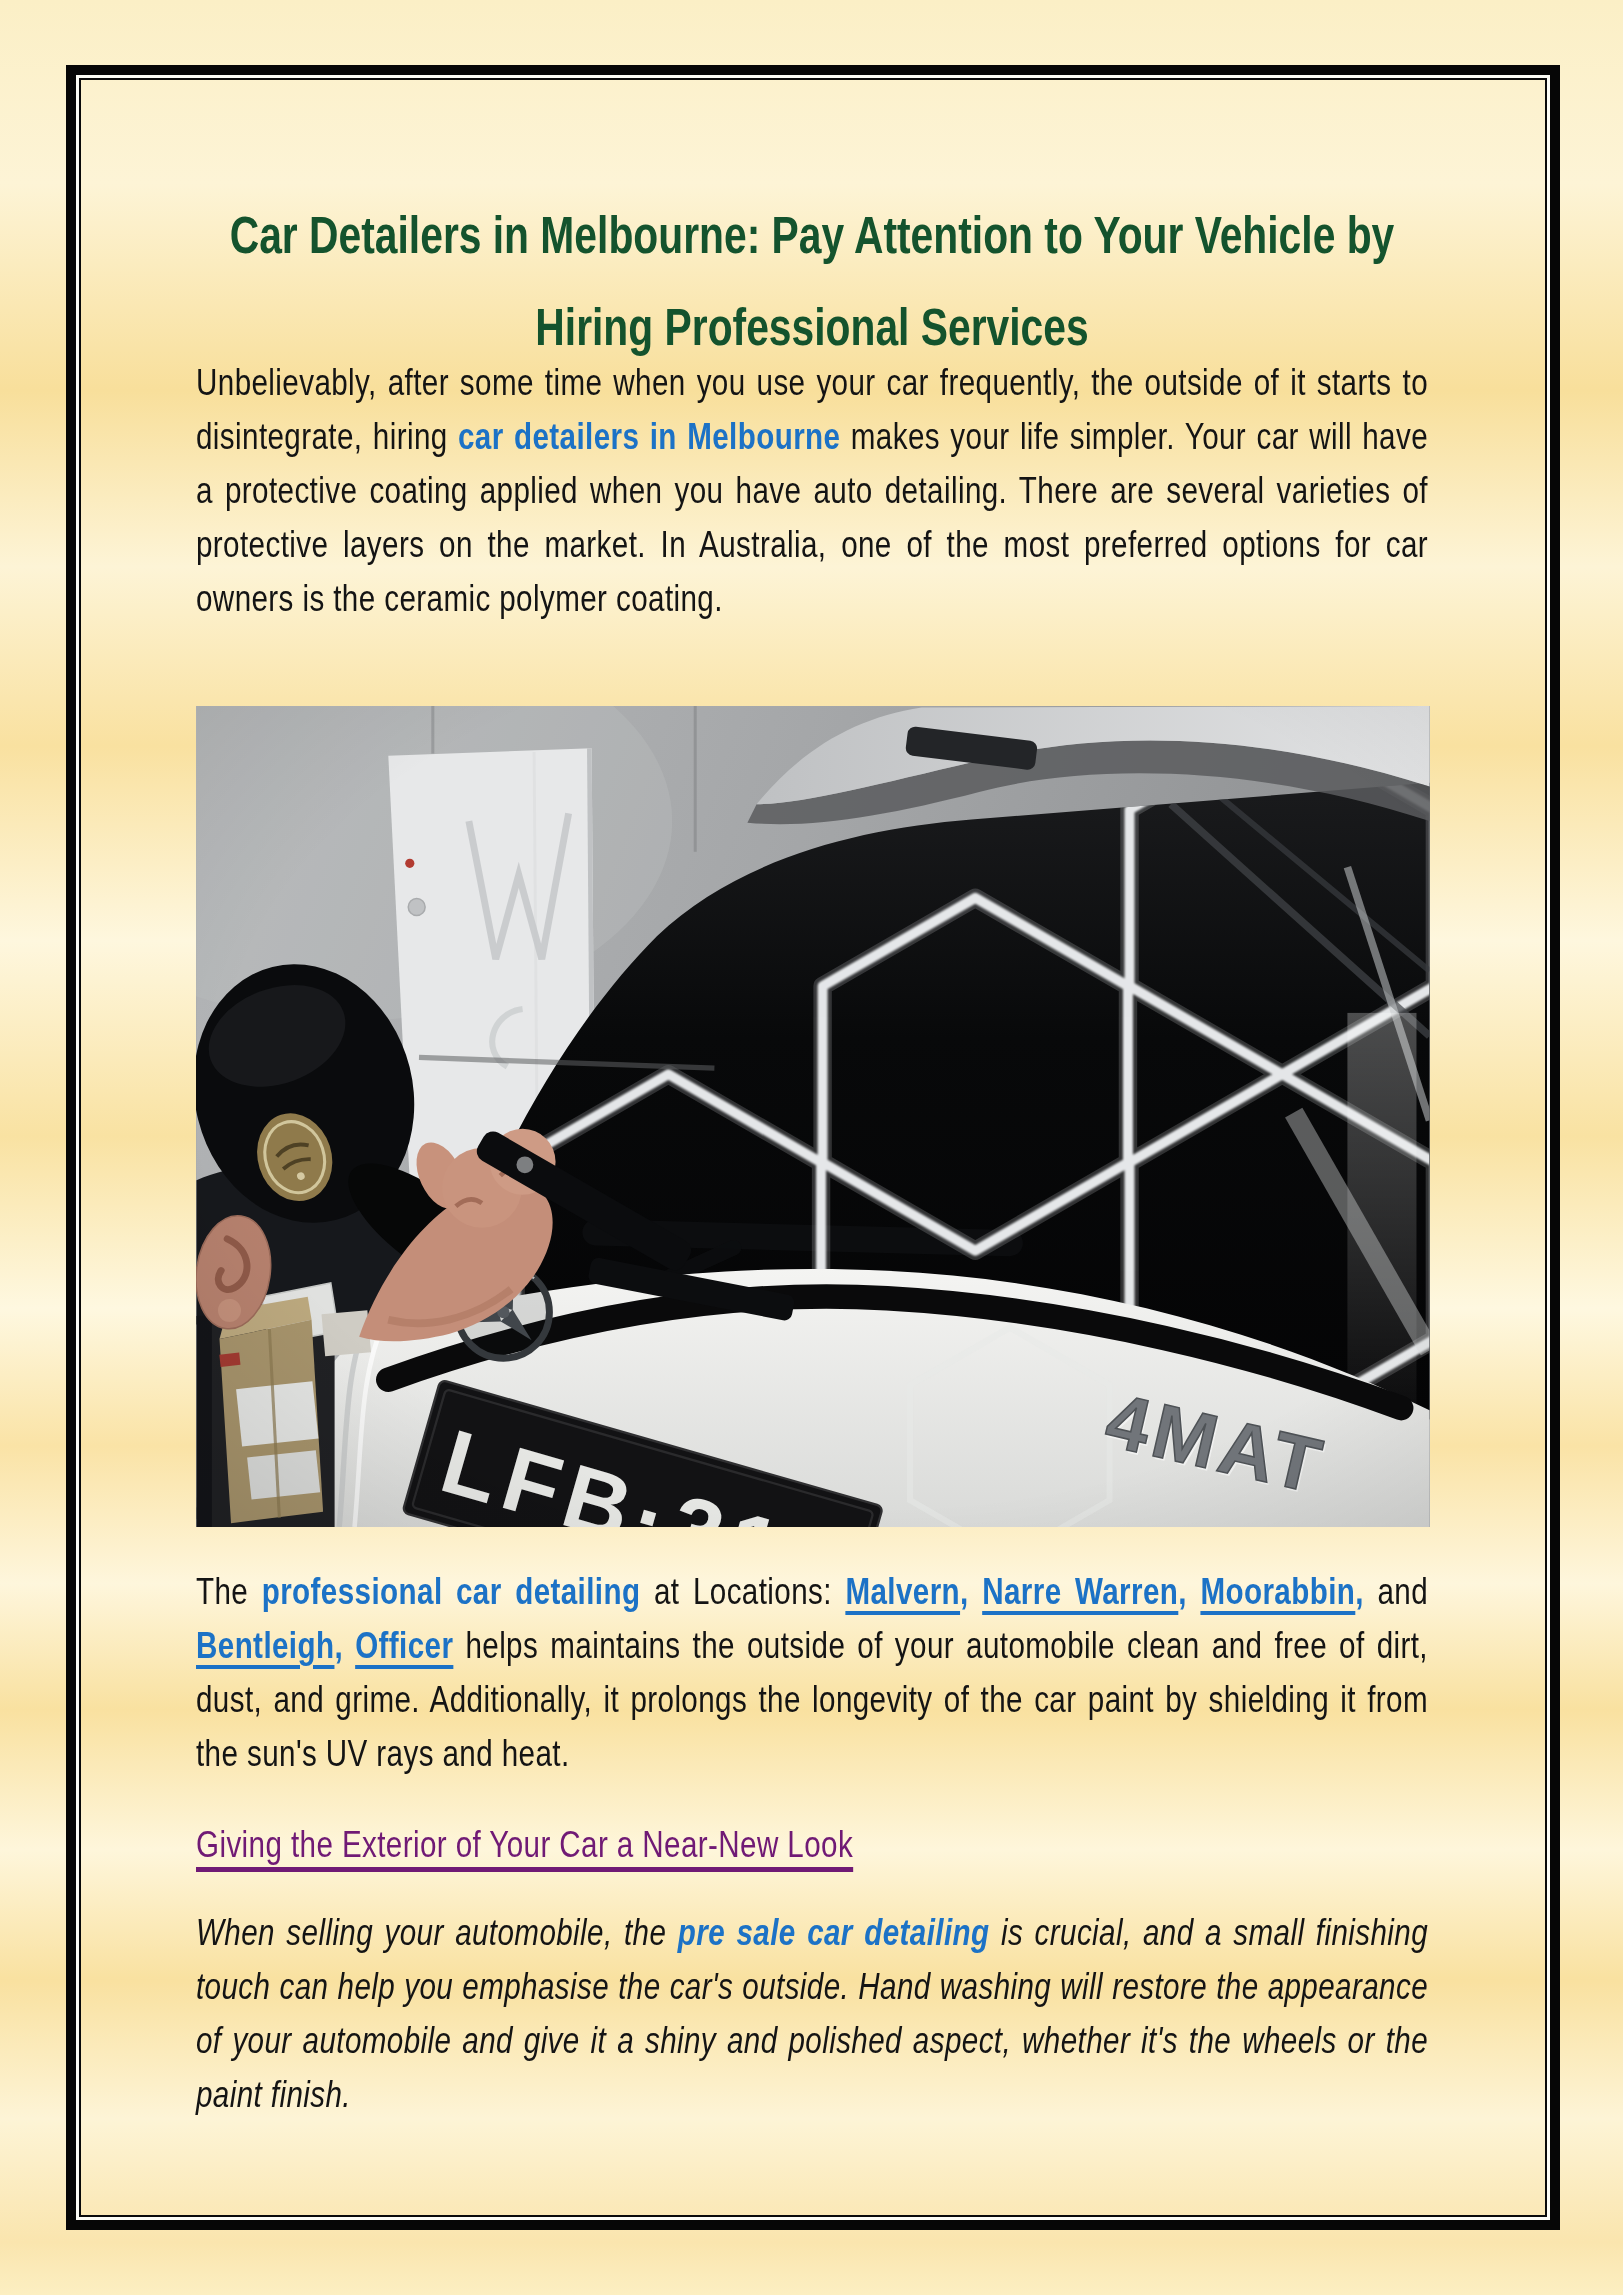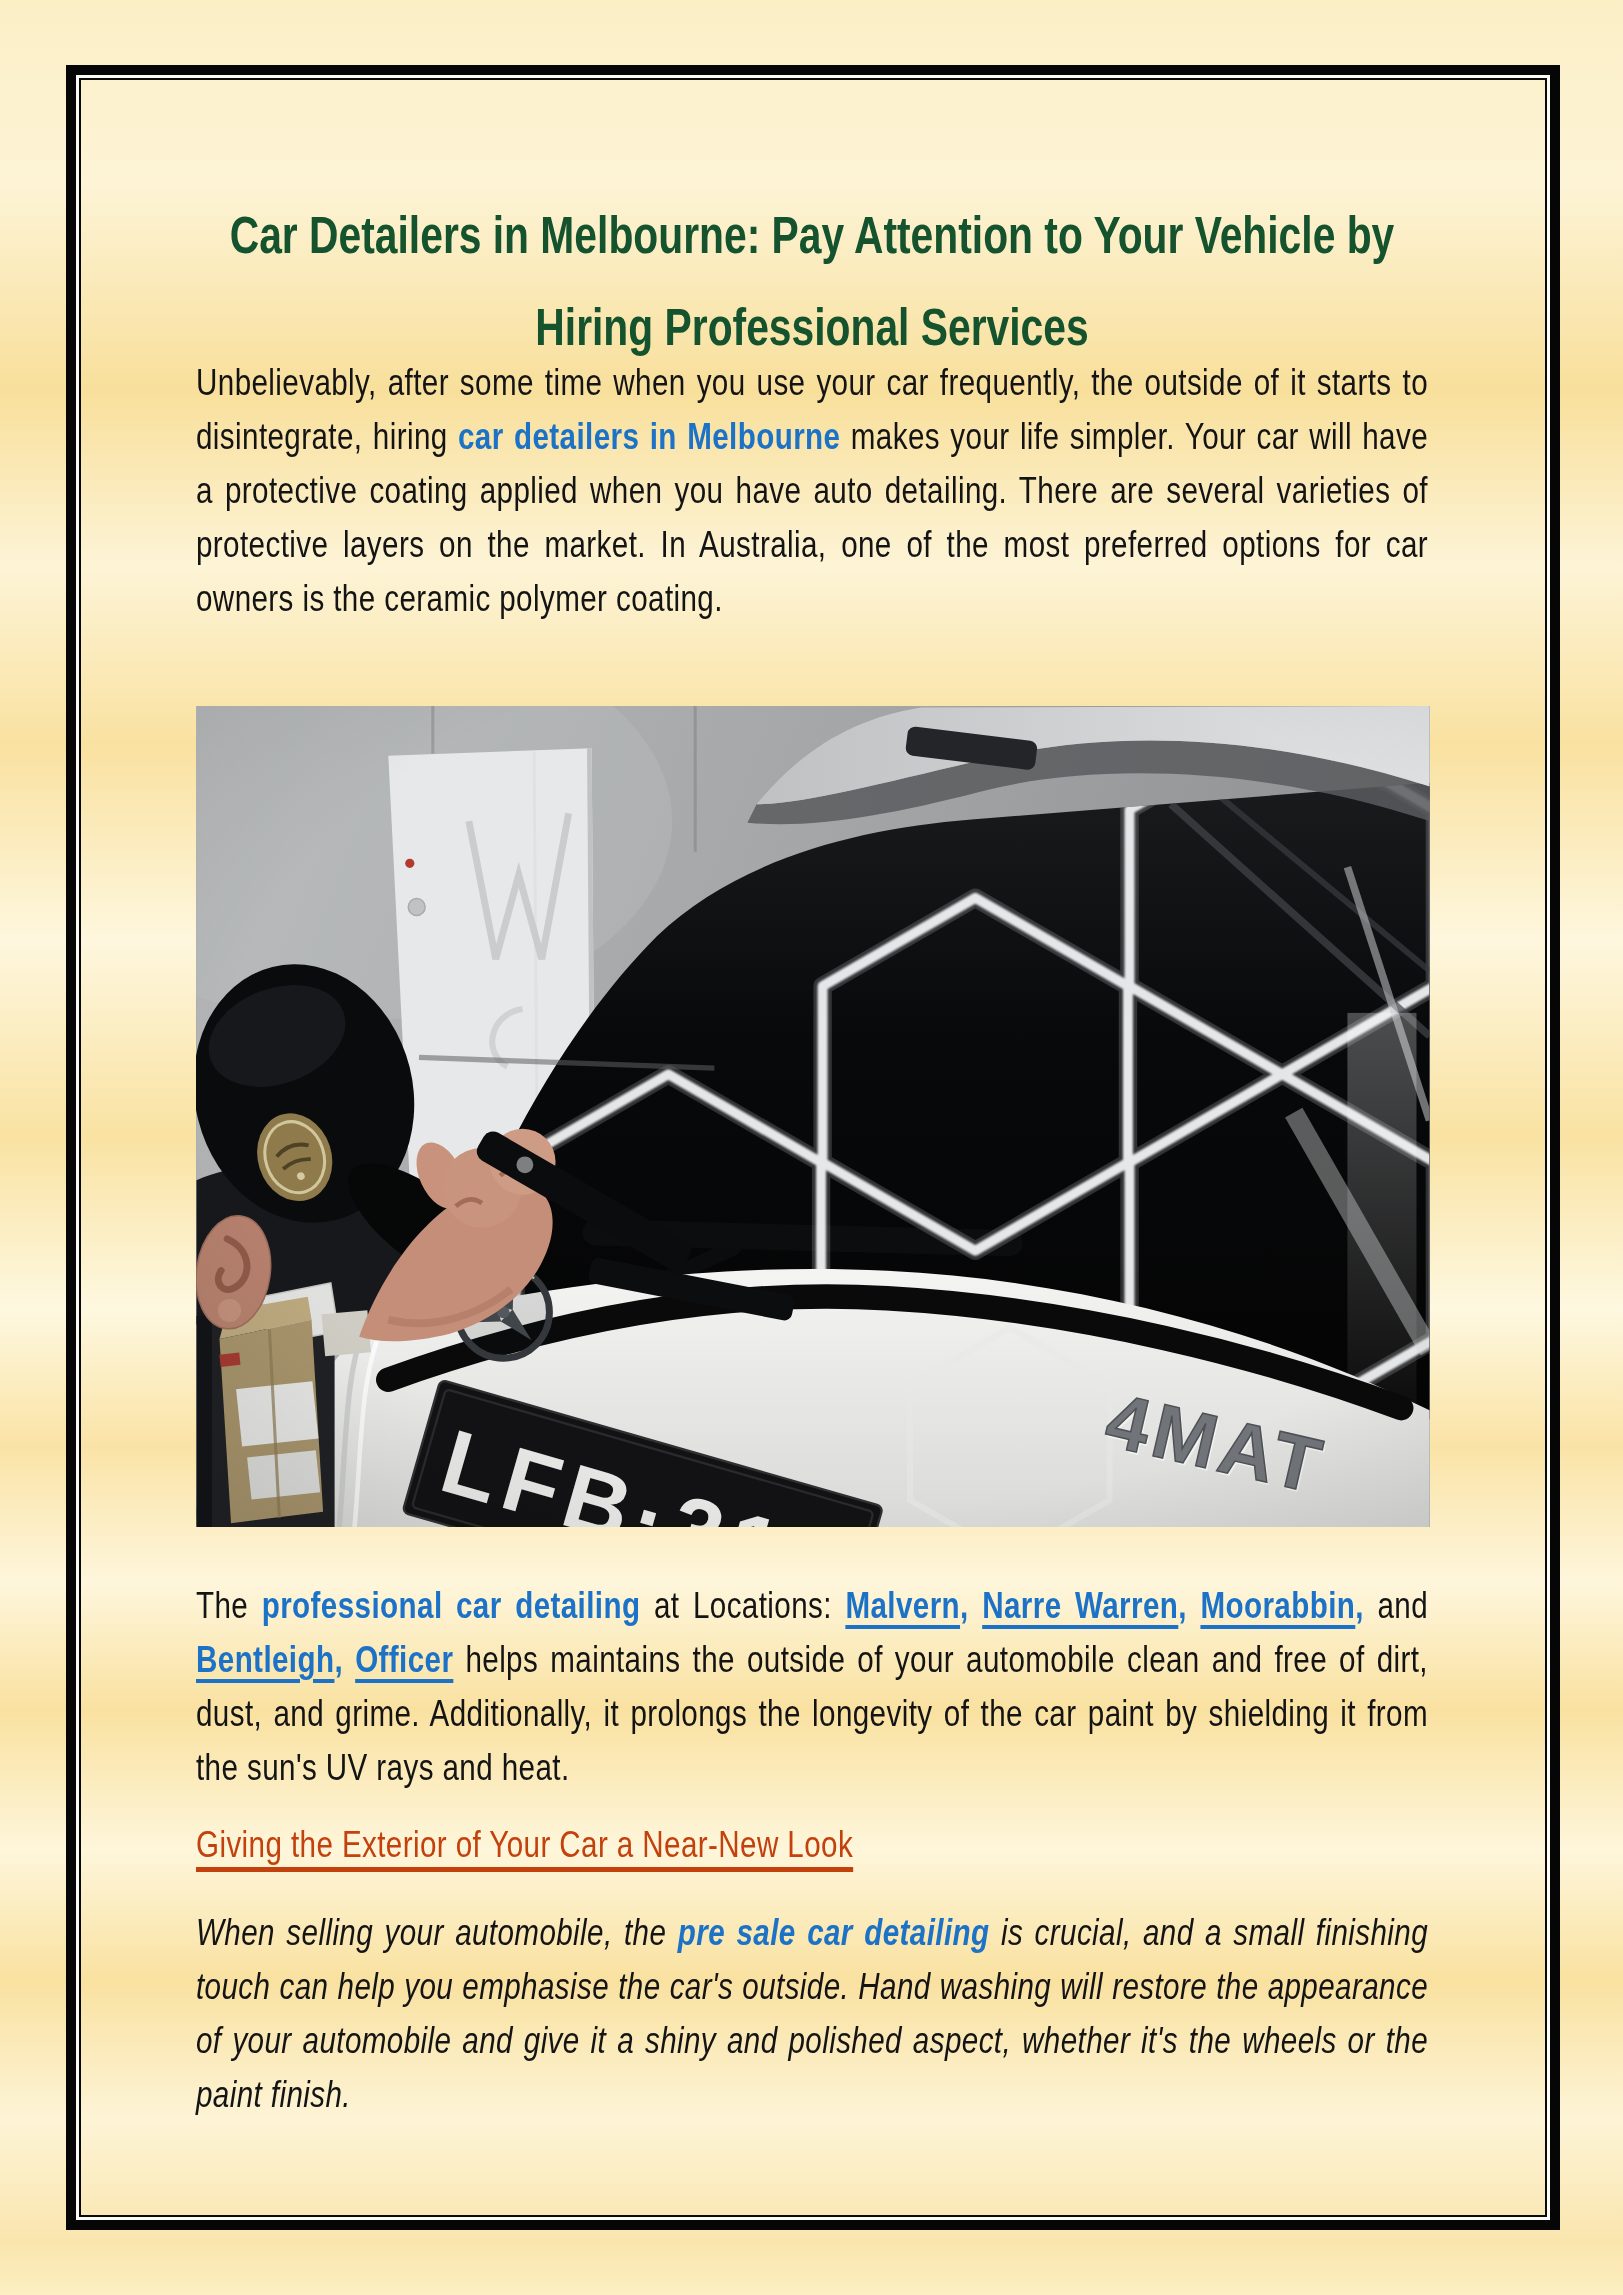--- a/index.html
+++ b/index.html
@@ -16,22 +16,22 @@
     box-sizing:border-box;border:10px solid #060606;}
   .frame::before{content:"";position:absolute;inset:0;border:3.1px solid #FCFCF6;}
   .frame::after{content:"";position:absolute;inset:3.1px;border:2.3px solid #0a0a0a;}
   .col{position:absolute;left:196px;width:1232px;}
   .cond{width:1540px;transform:scaleX(0.8);transform-origin:0 0;}
   .title{top:190px;color:#14532d;}
   .title .cond{font-size:51px;font-weight:bold;line-height:92px;text-align:center;}
   .para{color:#141414;}
   .para .cond{font-size:37px;line-height:54px;letter-spacing:0.5px;
     text-align:justify;text-justify:inter-word;}
-  .p1{top:356px;} .p2{top:1565px;margin-top:14px;} .p3{top:1906px;font-style:italic;}
-  .hd{top:1818px;color:#c2410c;}
+  .p1{top:356px;} .p2{top:1565px;} .p3{top:1906px;font-style:italic;}
+  .hd{top:1818px;color:#701a75;}
   .hd .cond{font-size:37px;line-height:54px;letter-spacing:0.5px;}
   .hd span{text-decoration:underline;text-decoration-thickness:4.6px;text-underline-offset:10px;}
   .lnk{color:#1C72C6;font-weight:bold;}
   .lnk.u{text-decoration:underline;text-decoration-thickness:3.8px;text-underline-offset:7px;}
   .photo{position:absolute;left:196px;top:706px;width:1234px;height:821px;overflow:hidden;background:#A6A8AA;}
   .photo svg{display:block;}
 </style>
 </head>
 <body>
 

